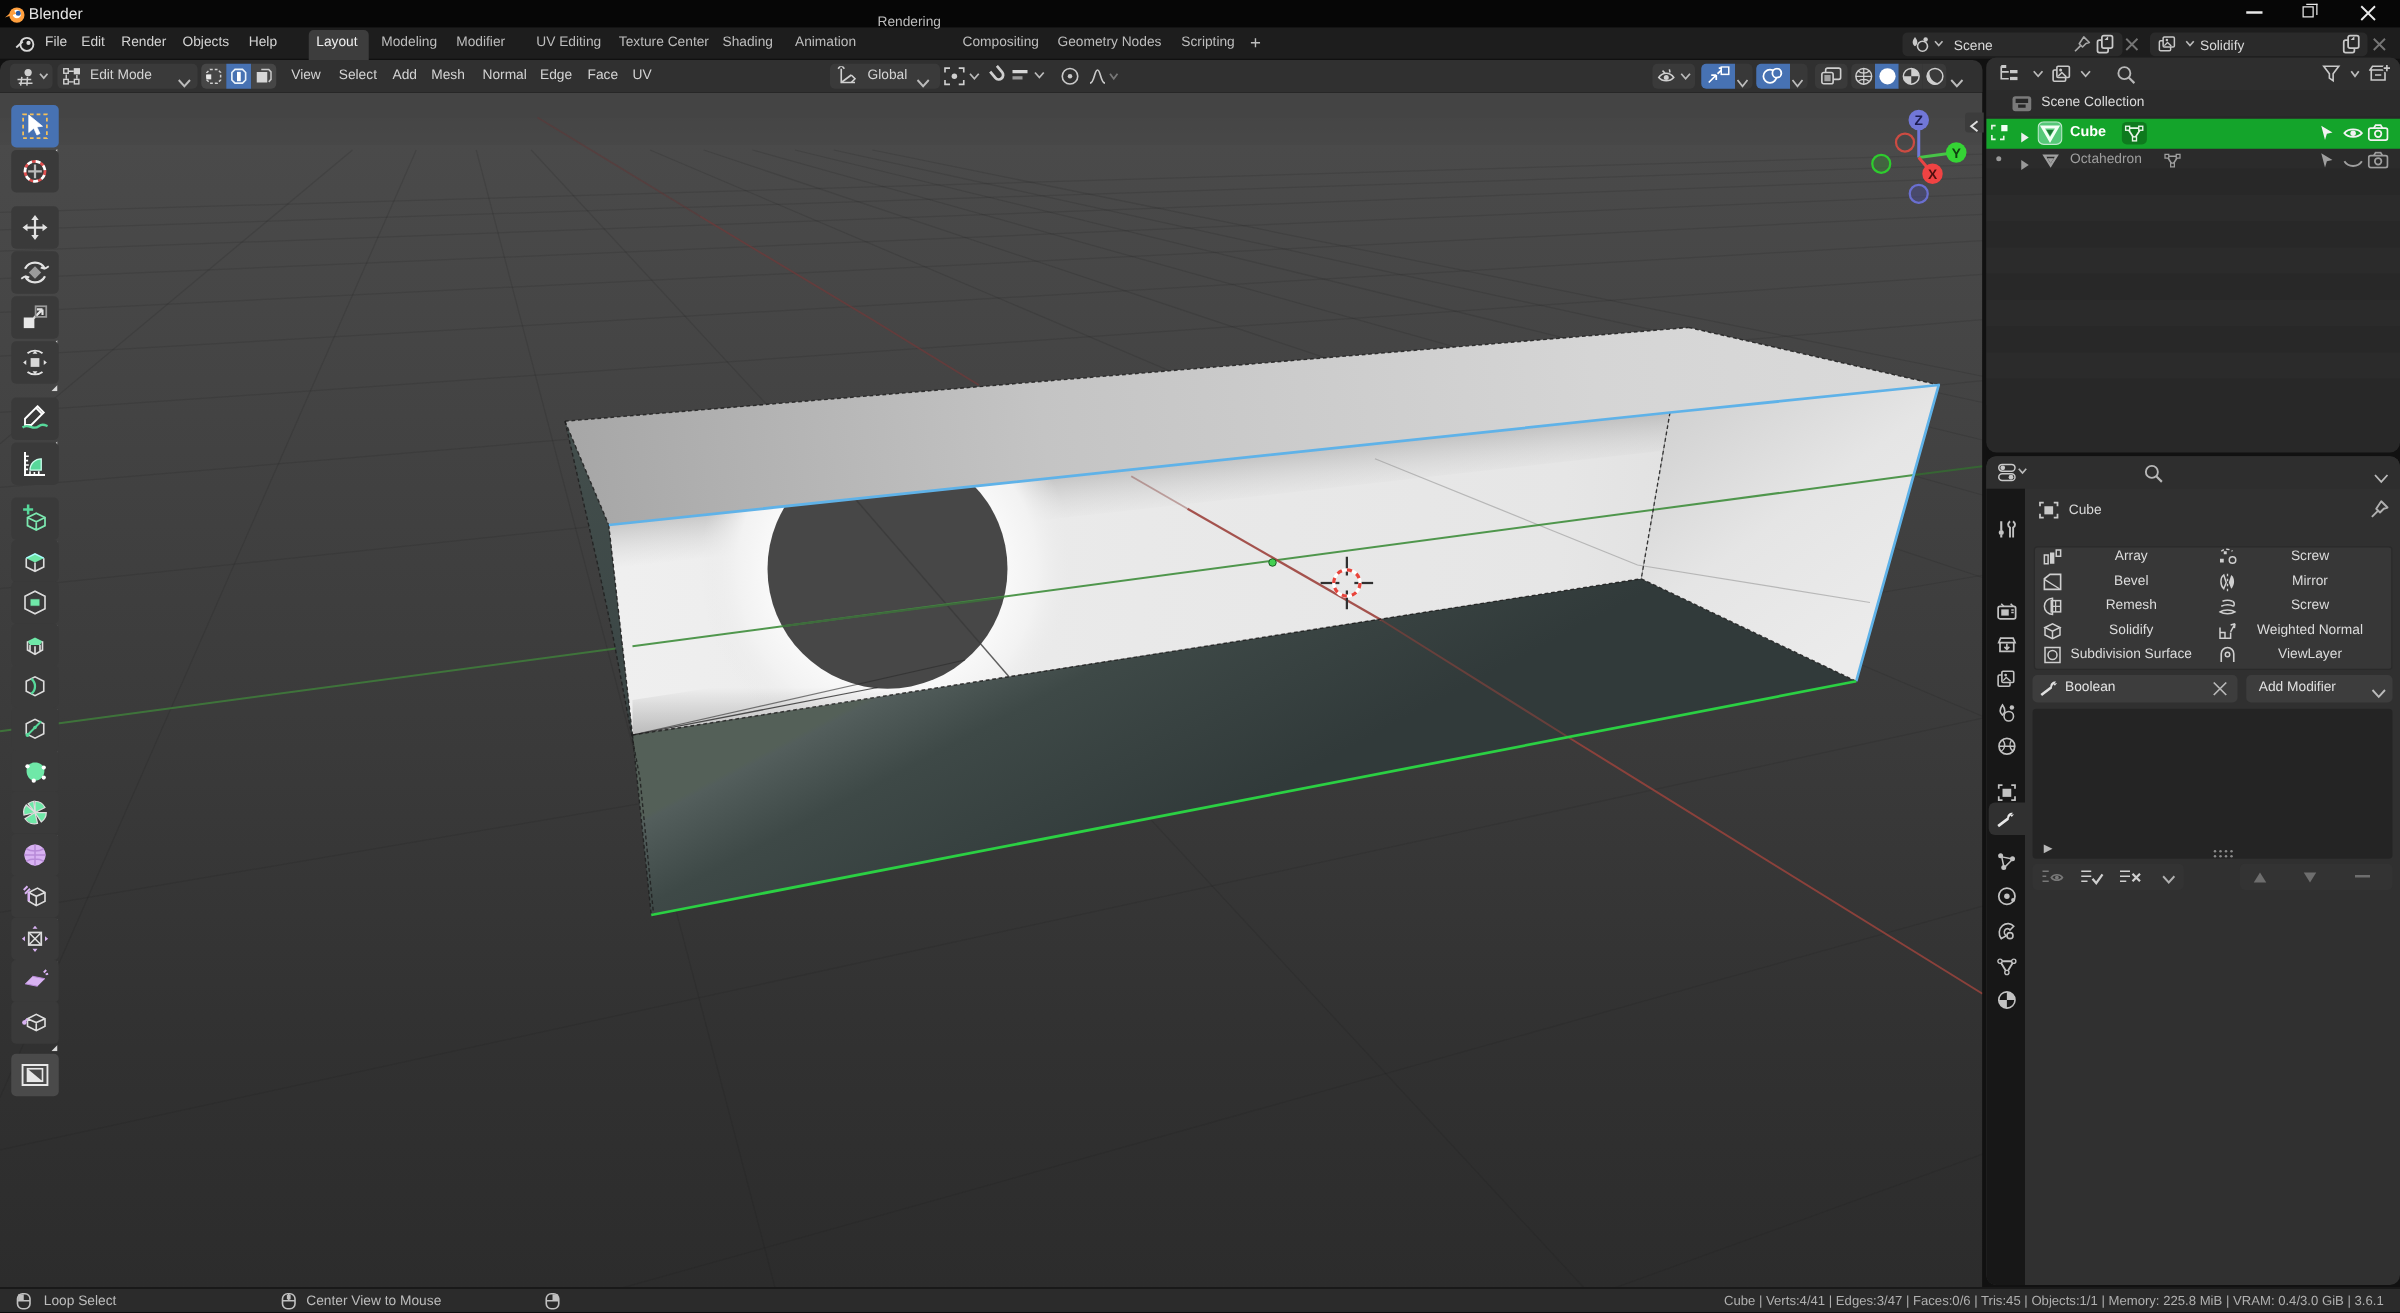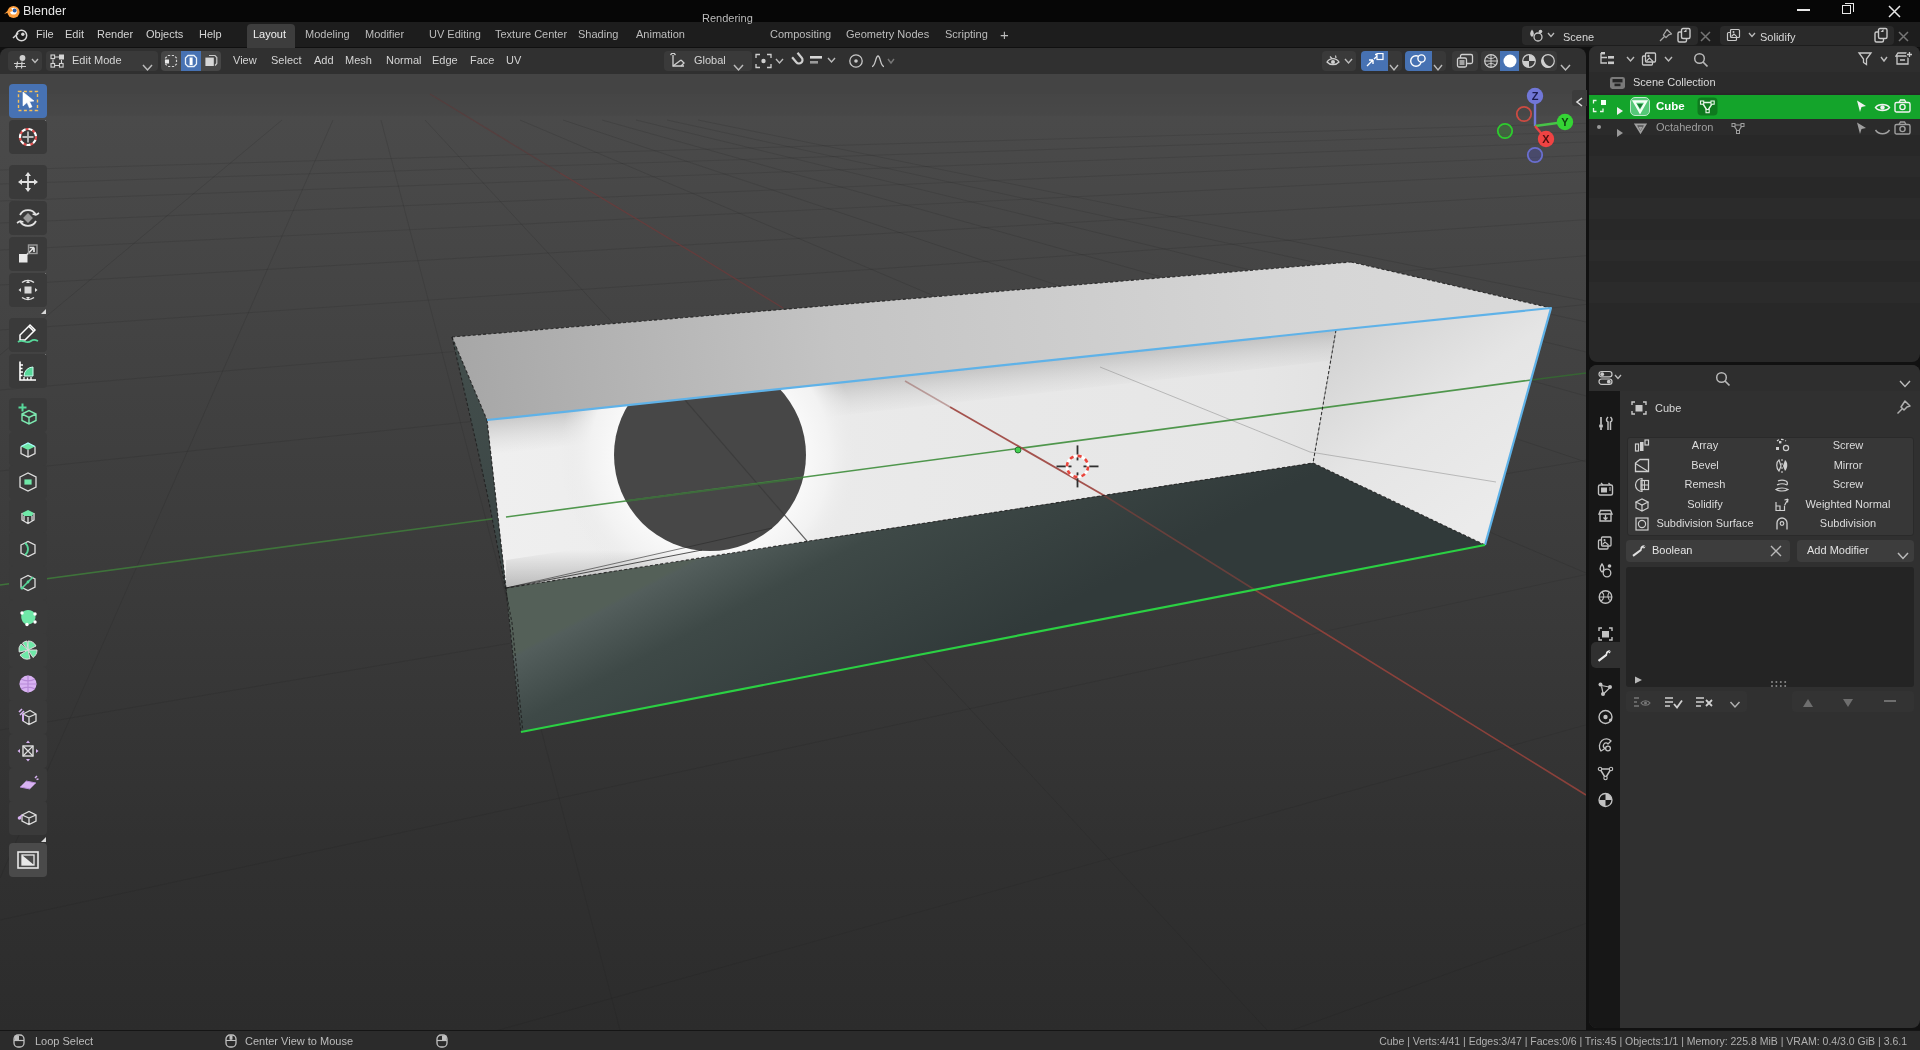--- a/index.html
+++ b/index.html
@@ -806,21 +806,21 @@
           <circle cx="8" cy="8" r="3.6" fill="none" stroke="#cfcfcf" stroke-width="1.2"></circle>
         </svg></div>
 <div class="abs txt" style="left:116px;top:152.39999999999998px;width:120px;text-align:center;left:56px;color:#dcdcdc">
         <div style="width:120px;text-align:center">Subdivision Surface</div>
       </div>
 <div class="abs" style="left:185px;top:151.39999999999998px"><svg width="16" height="16" viewBox="0 0 16 16" style="">
           <path d="M3,13.5 L3,7 A 5,5 0 0 1 13,7 L13,13.5" fill="none" stroke="#cfcfcf" stroke-width="1.3"></path>
           <circle cx="8" cy="7.5" r="1.8" fill="none" stroke="#cfcfcf" stroke-width="1.2"></circle>
         </svg></div>
 <div class="abs txt" style="left:199px;top:152.39999999999998px;color:#dcdcdc">
-        <div style="width:120px;text-align:center">Subdivision</div>
+        <div style="width:120px;text-align:center">ViewLayer</div>
       </div>
 <div class="abs" style="left:37px;top:175px;width:164px;height:22px;background:#3d3d3d;border-radius:4px"></div>
 <div class="abs" style="left:42px;top:178px"><svg width="17" height="16" viewBox="0 0 17 16" style="">
           <path d="M14,2.5 C11.5,3 10,5 10.5,7.5 L3.5,14.5 L2,13 L9,6 C8.5,3.5 10.5,1.5 13,1.5 L11.5,4 L12.5,5 Z" fill="#e0e0e0" transform="rotate(8 8 8)"></path>
         </svg></div>
 <div class="abs txt" style="left:63px;top:179px;color:#e4e4e4">Boolean</div>
 <div class="abs" style="left:180px;top:179px"><svg width="14" height="14" viewBox="0 0 14 14" style="">
           <path d="M2,2 L12,12 M12,2 L2,12" stroke="#b8b8b8" stroke-width="1.4"></path>
         </svg></div>
 <div class="abs" style="left:208px;top:175px;width:117px;height:22px;background:#3d3d3d;border-radius:4px"></div>

